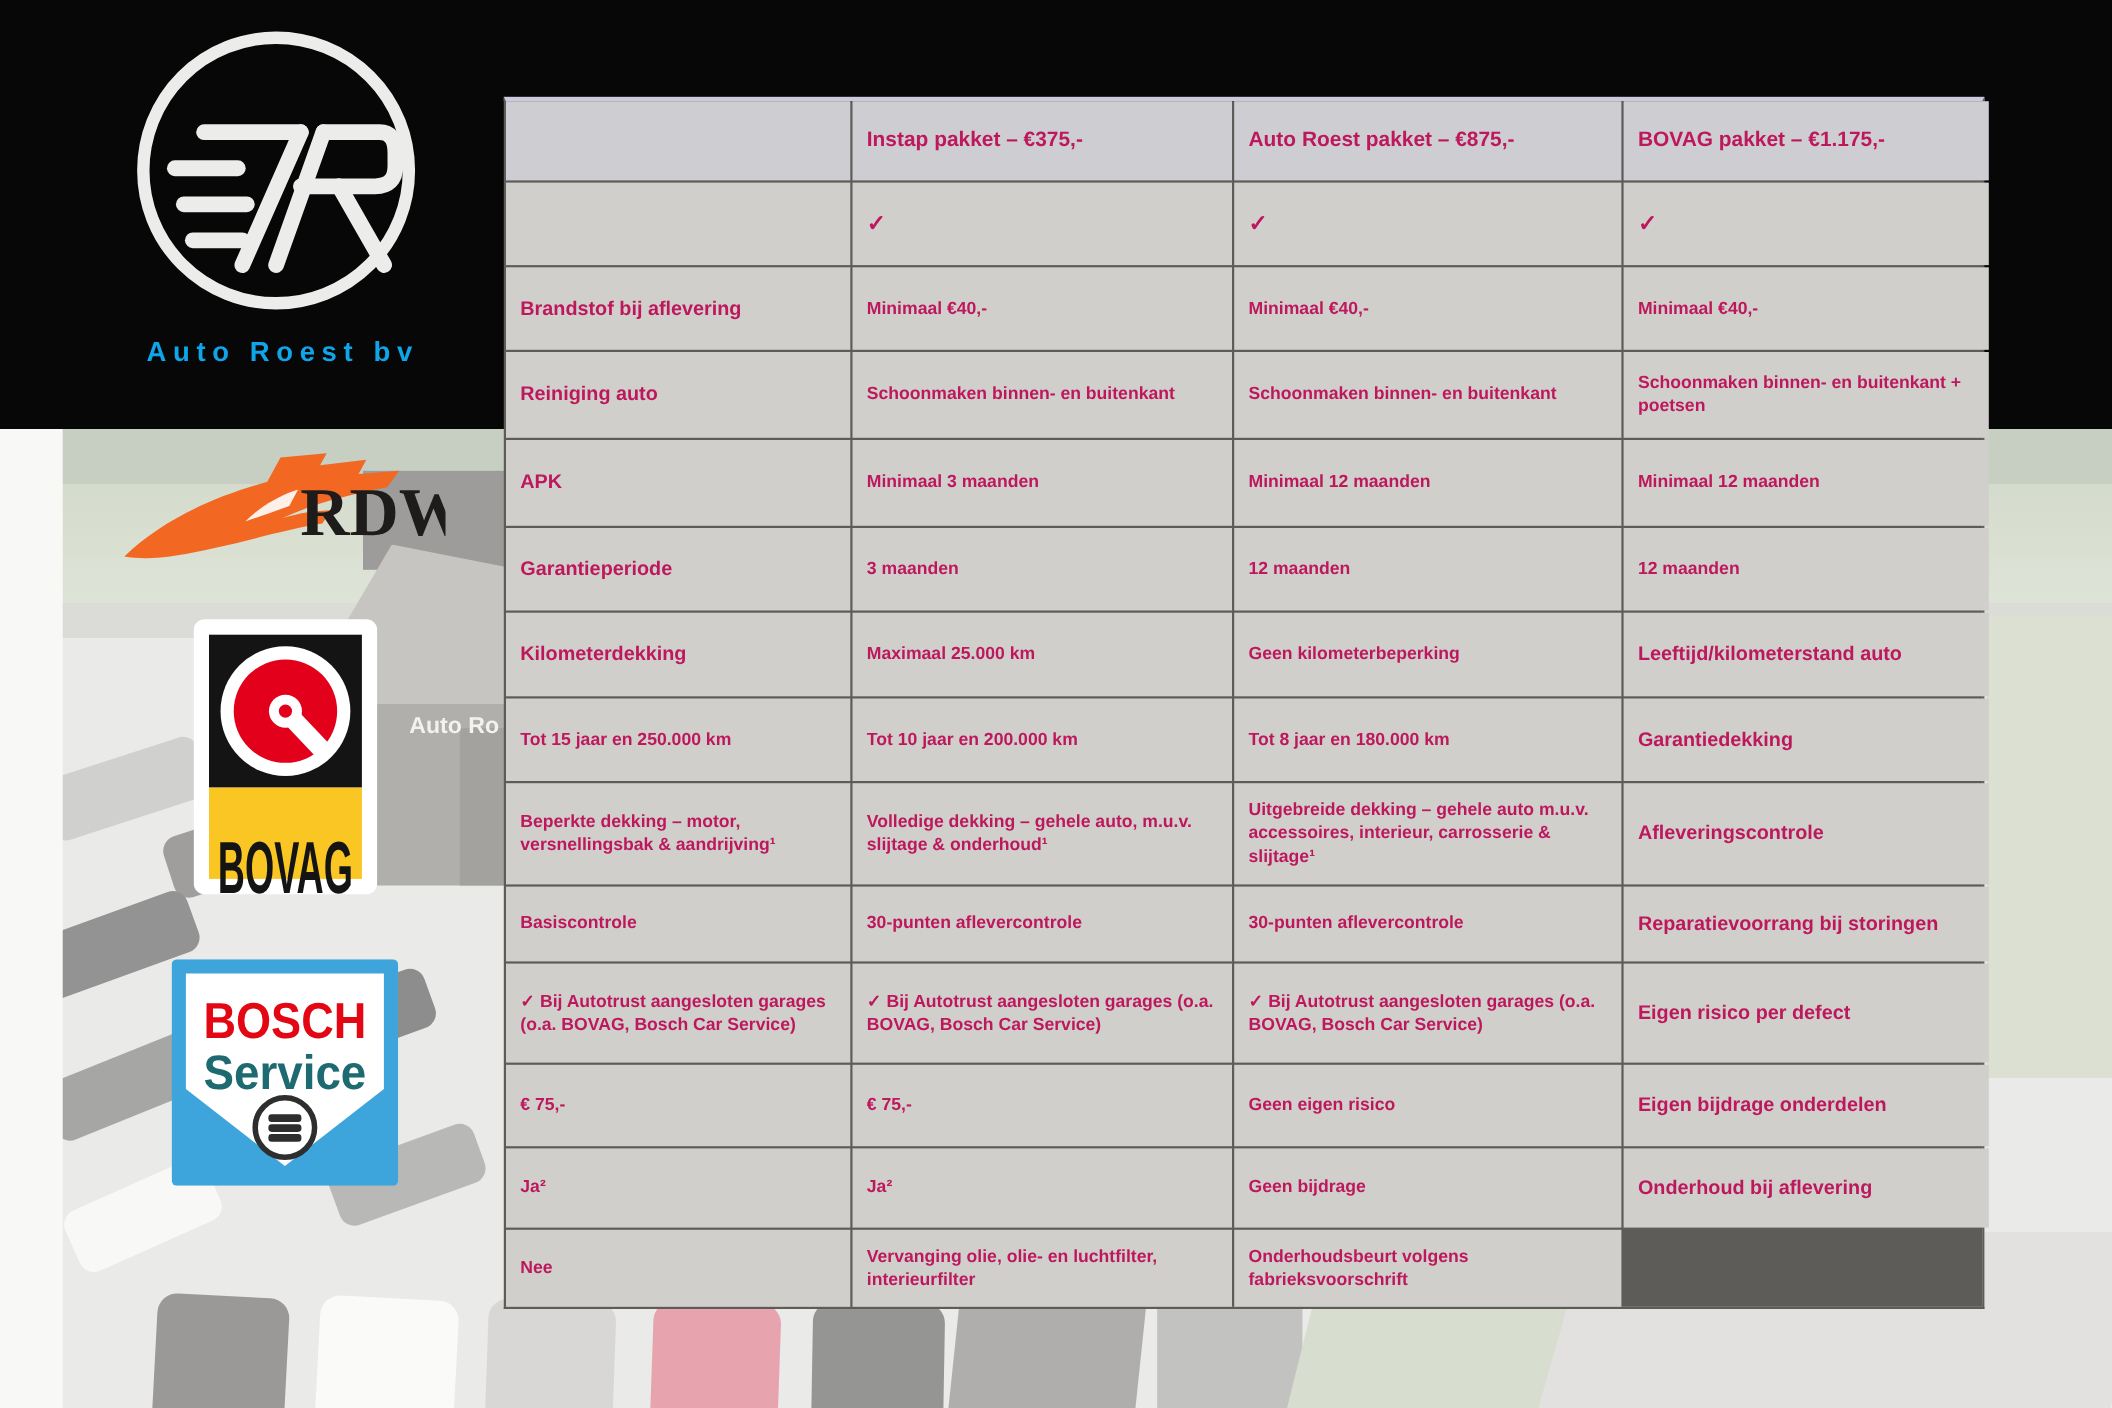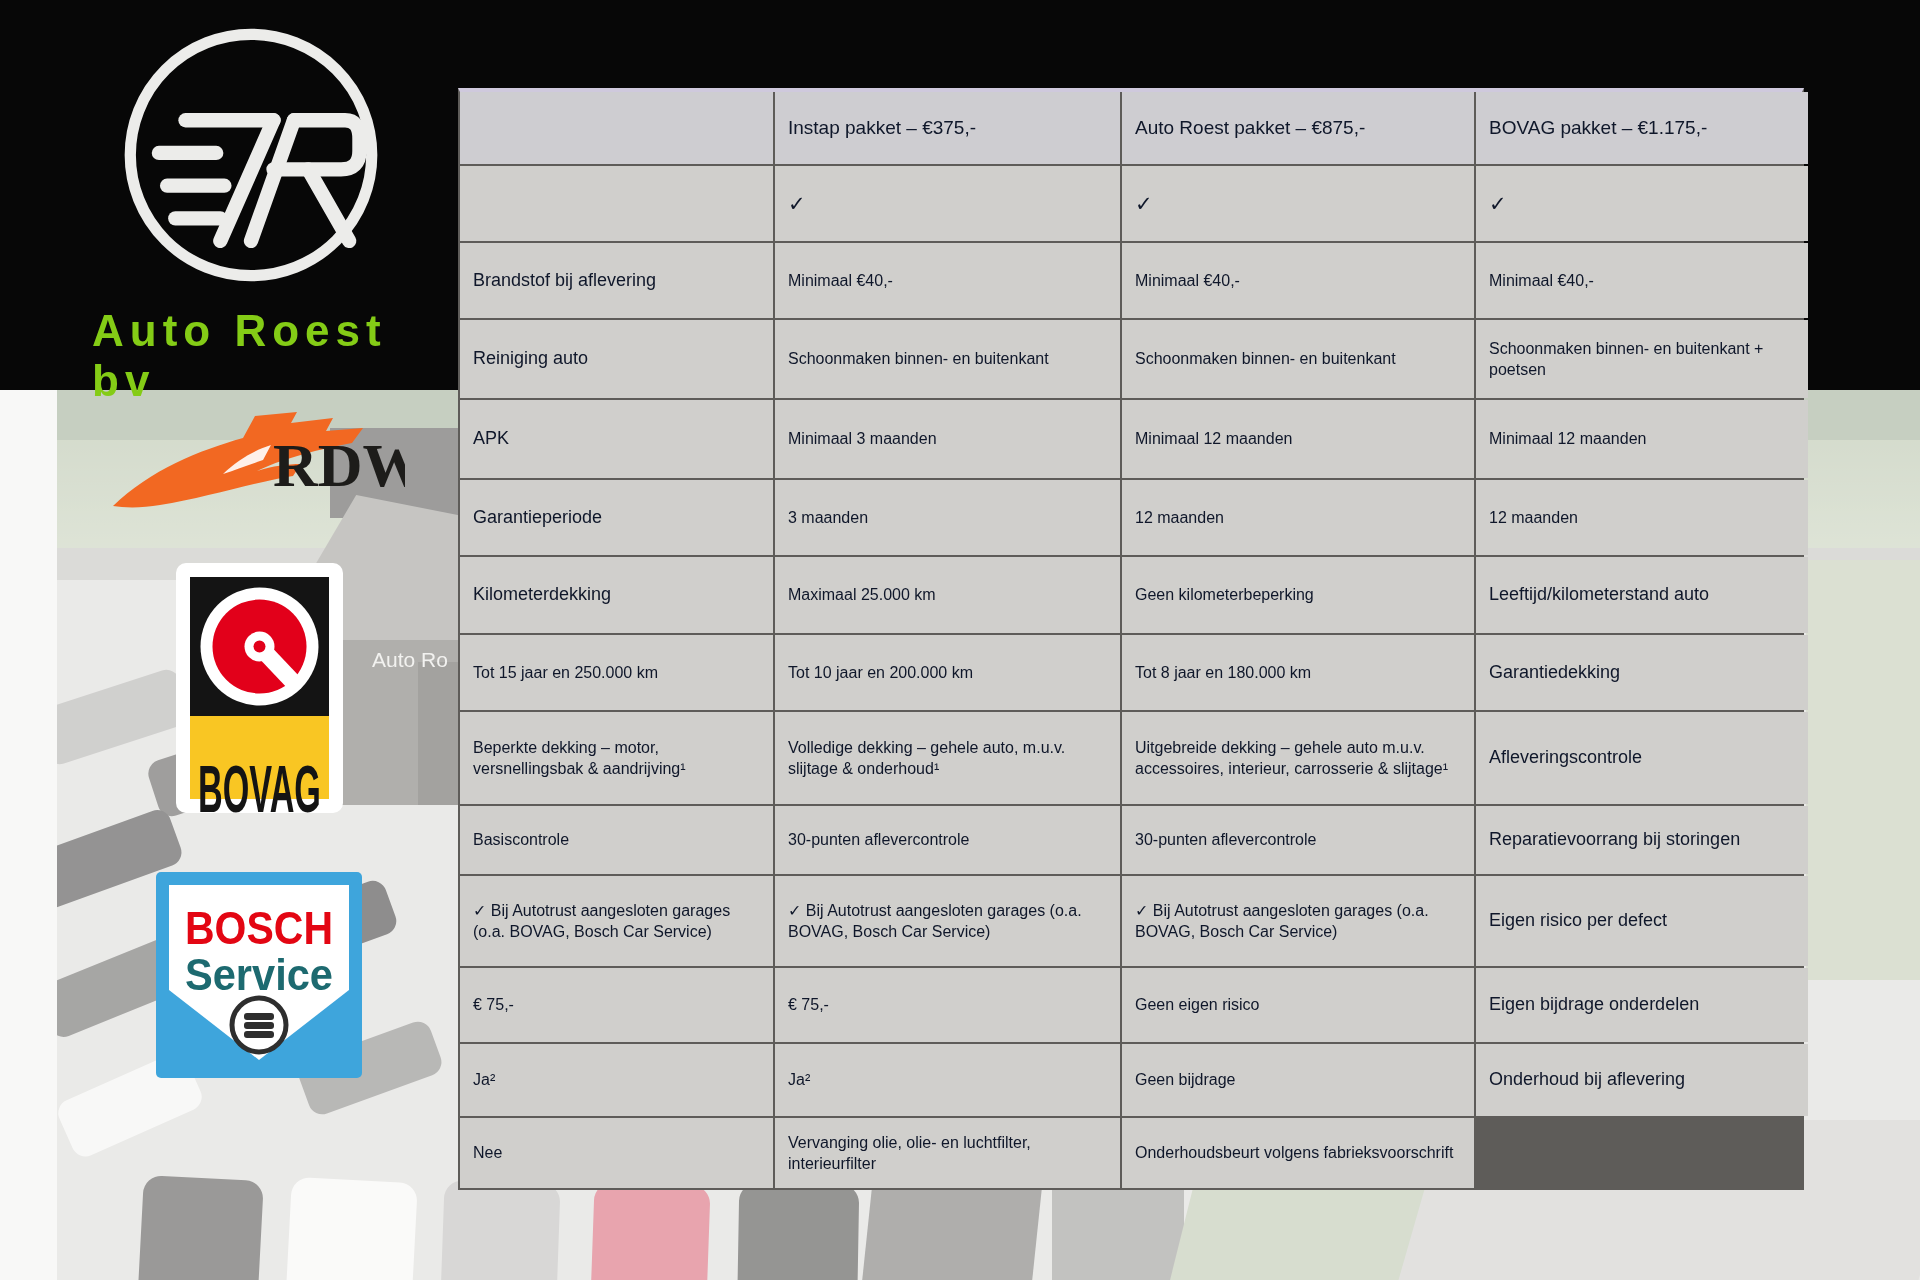--- a/index.html
+++ b/index.html
@@ -7,38 +7,38 @@
          background:#efefec;font-family:"Liberation Sans",sans-serif;}
 
   
   #photo{position:absolute;inset:0;z-index:1;}
   #photo .shape{position:absolute;}
   #photo .wash{position:absolute;inset:0;background:rgba(255,255,255,0.46);}
 
   
   #band{position:absolute;left:0;top:0;width:1920px;height:390px;background:#070707;z-index:2;}
   #ar-logo{position:absolute;left:118px;top:22px;width:266px;height:266px;}
-  #ar-name{position:absolute;left:92px;top:306px;width:330px;text-align:left;
-           color:#84cc16;font-size:44px;font-weight:bold;letter-spacing:6px;}
+  #ar-name{position:absolute;left:92px;top:306px;width:330px;text-align:center;
+           color:#0ea5e9;font-size:25px;font-weight:bold;letter-spacing:6px;}
 
   
   .badge{position:absolute;z-index:3;}
   #rdw{left:105px;top:408px;width:300px;height:120px;}
   #bovag{left:176px;top:562px;width:167px;height:252px;}
   #bosch{left:156px;top:872px;width:206px;height:206px;}
 
   
   #tablewrap{position:absolute;left:458px;top:88px;z-index:4;
              border:2px solid #5e5c59;border-top:4px solid #cfc9dd;}
   .pkgtable{display:grid;width:1342px;
             grid-template-columns:313px 345px 352px 332px;
             grid-template-rows:72px 75px 75px 78px 78px 75px 76px 75px 92px 68px 90px 74px 72px 70px;
             gap:2px;background:#5e5c59;}
-  .cell{background:#d0cfcc;color:#0f172a;display:flex;align-items:center;
-        padding:6px 13px;font-weight:normal;font-size:16px;line-height:1.32;}
+  .cell{background:#d0cfcc;color:#be185d;display:flex;align-items:center;
+        padding:6px 13px;font-weight:bold;font-size:16px;line-height:1.32;}
   .cell.head{background:#cecdd1;font-size:19px;}
   .cell.label{font-size:18px;}
   .cell.check{font-size:21px;}
 
   svg text{font-family:"Liberation Sans",sans-serif;}
   svg .seriftxt{font-family:"Liberation Serif",serif;}
 </style>
 </head>
 <body>
 
@@ -46,21 +46,21 @@
 
   <div id="photo">
     <div class="shape" style="left:0;top:388px;width:1920px;height:190px;background:linear-gradient(#a9b79b,#c6d0b8);"></div>
     <div class="shape" style="left:0;top:388px;width:1920px;height:52px;background:#97a78c;"></div>
     <div class="shape" style="left:0;top:548px;width:1920px;height:34px;background:#bdbdb8;"></div>
     <div class="shape" style="left:330px;top:428px;width:145px;height:90px;background:#4a4947;"></div>
     <div class="shape" style="left:0;top:580px;width:1920px;height:700px;background:#d9d8d5;"></div>
     <div class="shape" style="left:268px;top:495px;width:210px;height:150px;background:#97958f;clip-path:polygon(0 100%,42% 0,100% 16%,100% 100%);"></div>
     <div class="shape" style="left:300px;top:640px;width:175px;height:165px;background:#6e6c66;"></div>
     <div class="shape" style="left:418px;top:662px;width:57px;height:143px;background:#55534e;"></div>
-    <div class="shape" style="left:372px;top:648px;color:#e8e7e3;font-size:21px;font-weight:normal;">Auto Ro</div>
+    <div class="shape" style="left:372px;top:648px;color:#e8e7e3;font-size:21px;font-weight:bold;">Auto Ro</div>
 
     <div class="shape" style="left:38px;top:688px;width:150px;height:58px;background:#a9a8a5;border-radius:14px;transform:rotate(-18deg);"></div>
     <div class="shape" style="left:150px;top:740px;width:150px;height:58px;background:#4e4d4b;border-radius:14px;transform:rotate(-18deg);"></div>
     <div class="shape" style="left:30px;top:830px;width:150px;height:58px;background:#3a3938;border-radius:14px;transform:rotate(-20deg);"></div>
     <div class="shape" style="left:40px;top:960px;width:145px;height:56px;background:#5c5b58;border-radius:14px;transform:rotate(-22deg);"></div>
     <div class="shape" style="left:250px;top:900px;width:145px;height:56px;background:#2f2e2d;border-radius:14px;transform:rotate(-20deg);"></div>
     <div class="shape" style="left:60px;top:1075px;width:140px;height:60px;background:#f3f3f1;border-radius:14px;transform:rotate(-24deg);"></div>
     <div class="shape" style="left:300px;top:1040px;width:140px;height:56px;background:#7d7c79;border-radius:14px;transform:rotate(-20deg);"></div>
 
     <div class="shape" style="left:140px;top:1178px;width:120px;height:150px;background:#454442;border-radius:18px;transform:rotate(3deg);"></div>

